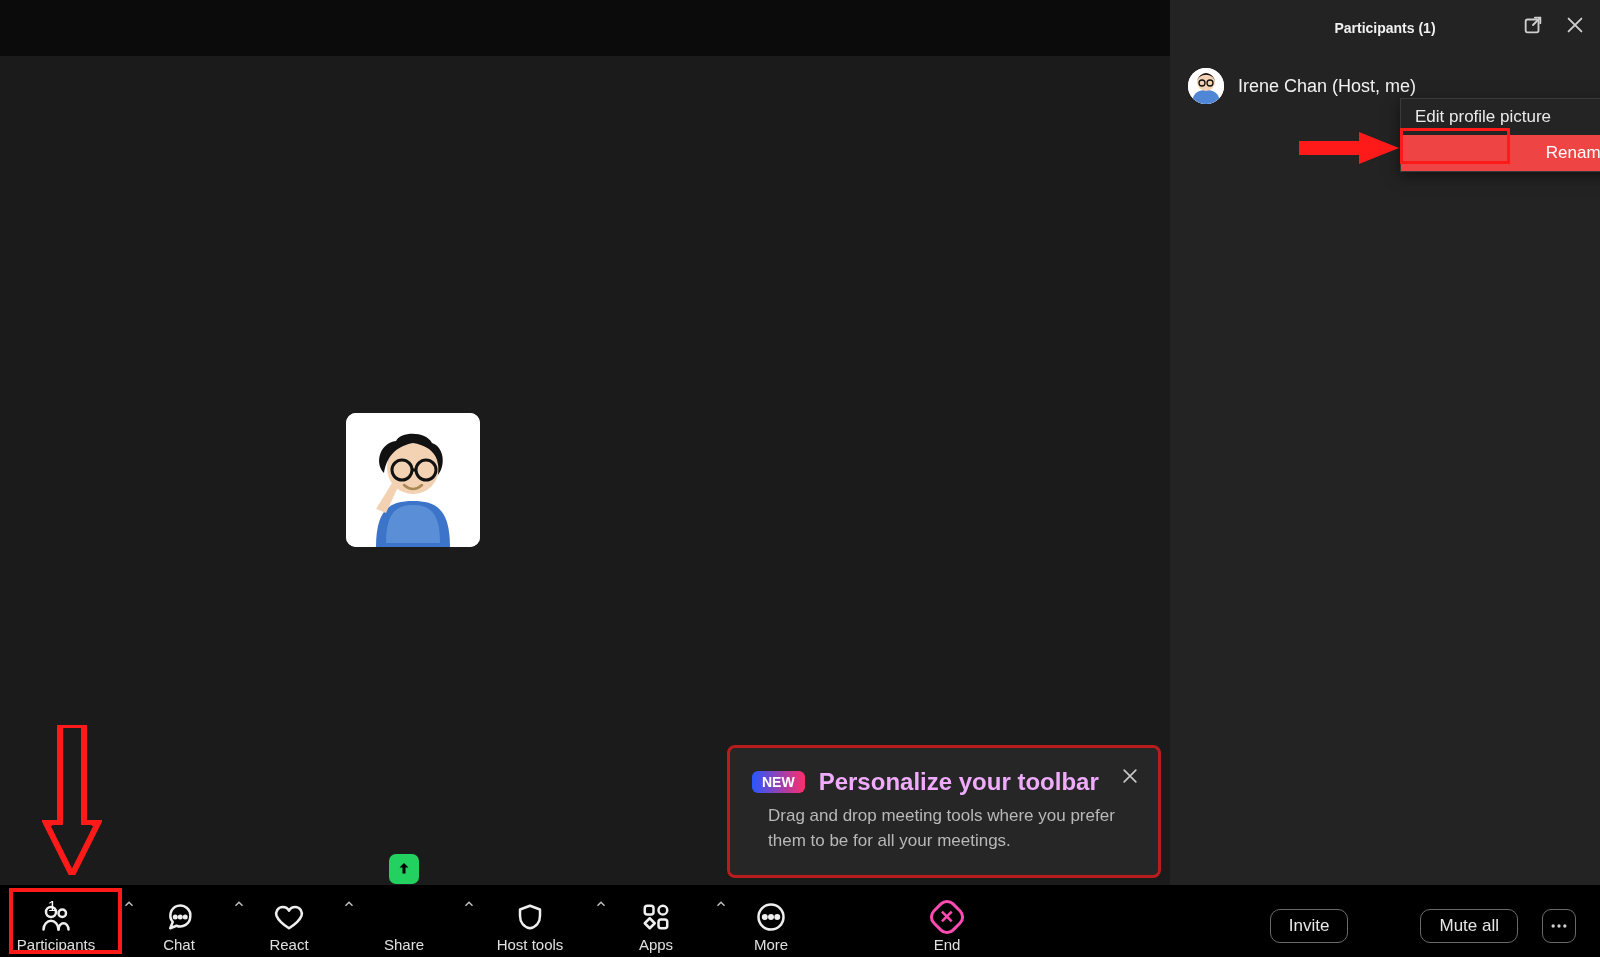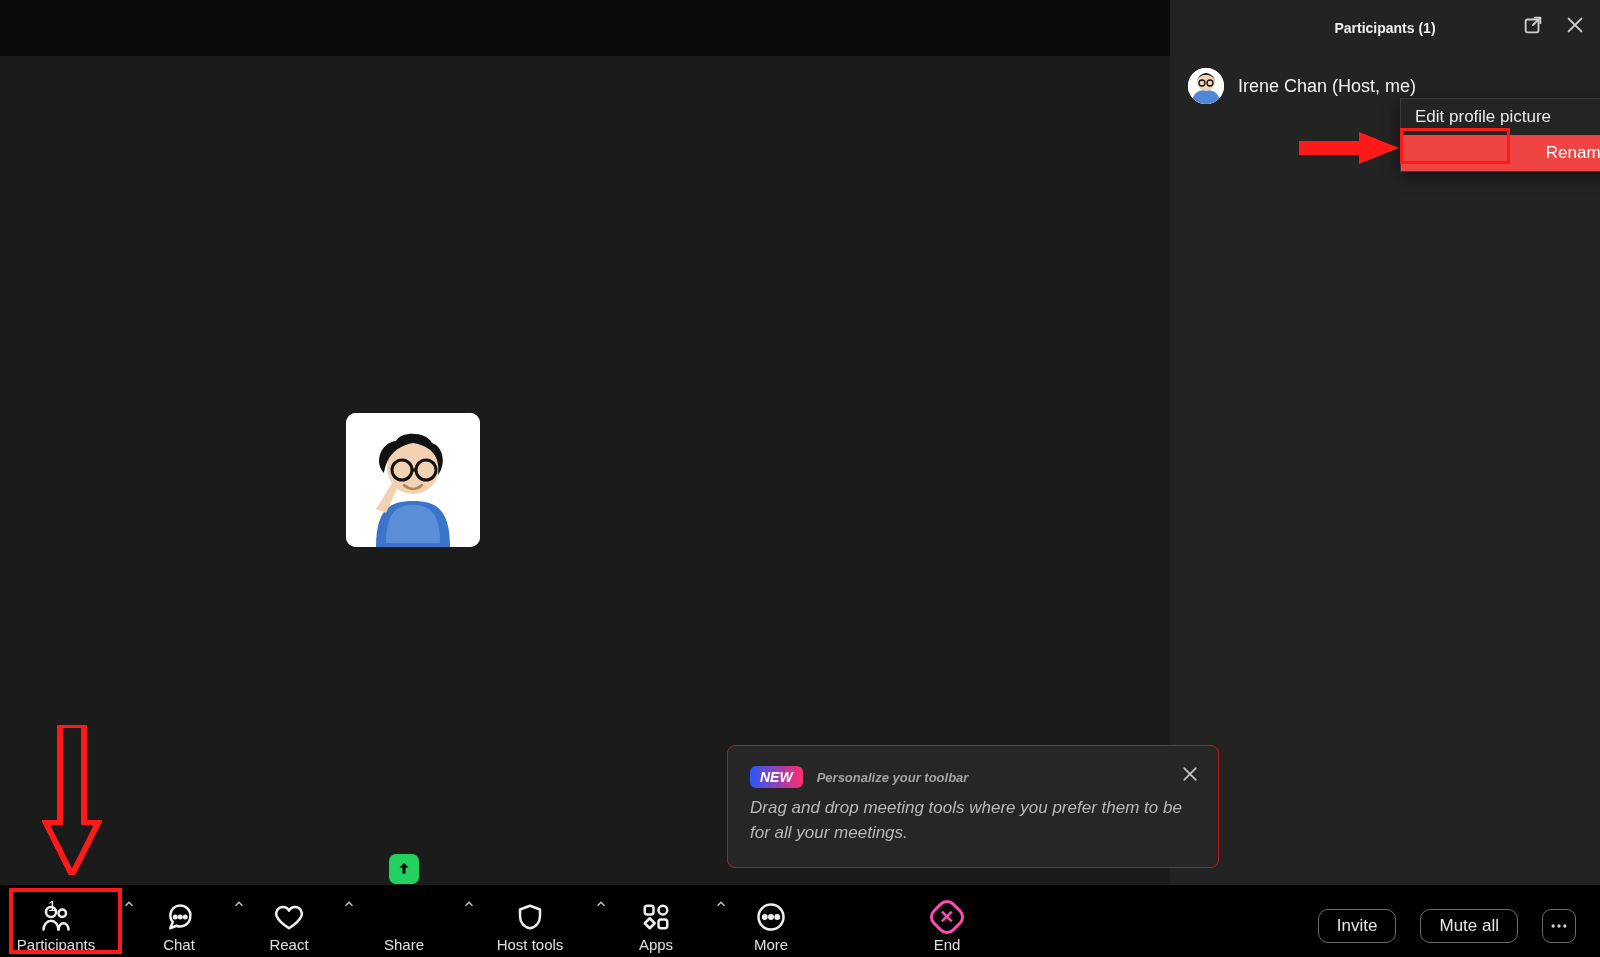--- a/index.html
+++ b/index.html
@@ -27,45 +27,45 @@
   
   .ctx { position:absolute; left:1400px; top:98px; width:225px; background:#242424; border:1px solid #3a3a3a; box-shadow:0 4px 14px rgba(0,0,0,0.5); }
   .ctx-item { padding:8px 14px; font-size:17px; color:#eaeaea; cursor:pointer; }
   .ctx-item.hover { background:#ef4444; color:#fff;text-align:right; }
   .rename-box-outline { position:absolute; left:1400px; top:128px; width:110px; height:36px; border:3px solid #ff1a1a; pointer-events:none; }
 
   
   .red-arrow-right { position:absolute; left:1299px; top:132px; width:100px; height:32px; pointer-events:none; }
 
   
-  .toast { position:absolute; left:727px; top:745px; width:492px; background:#262626; border-radius:8px; padding:20px 22px 22px 22px; border:1px solid #b91c1c;font-style:italic; }
+  .toast { position:absolute; left:727px; top:745px; width:434px; background:#262626; border-radius:8px; padding:20px 22px 22px 22px; border:3px solid #b91c1c; }
   .toast-head { display:flex; align-items:center; gap:14px; margin-bottom:8px; position:relative; }
   .new-badge { display:inline-block; padding:3px 10px; font-size:14px; font-weight:700; color:#fff; border-radius:6px; background:linear-gradient(90deg,#2857ff,#ff2d6b); }
-  .toast-title { font-size:13px; font-weight:600; color:#a3a3a3; }
+  .toast-title { font-size:24px; font-weight:600; color:#f0abfc; }
   .toast-close { position:absolute; right:-4px; top:-2px; color:#c8c8c8; cursor:pointer; }
-  .toast-body { font-size:17px; color:#b8b8b8; line-height:1.45; }
+  .toast-body { font-size:17px; color:#b8b8b8; line-height:1.45;margin-left:16px; }
 
   
   .toolbar { position:absolute; left:0; bottom:0; width:1600px; height:72px; background:#000; display:flex; align-items:center; }
   .tool-group { display:flex; align-items:flex-end; height:100%; }
   .tool { display:flex; flex-direction:column; align-items:center; justify-content:flex-end; width:86px; height:72px; color:#d9d9d9; cursor:pointer; padding-bottom:4px; position:relative; }
   .tool.small { width:108px; }
   .tool.ai { width:140px; }
   .tool .ti { width:30px; height:30px; display:flex; align-items:center; justify-content:center; margin-bottom:4px; }
   .tool .tlabel { font-size:15px; color:#e0e0e0; }
   .caret { width:24px; height:72px; display:flex; align-items:center; justify-content:flex-end; color:#c0c0c0; cursor:pointer; padding-bottom:34px; }
   .caret svg { width:14px; height:14px; }
   .badge-count { position:absolute; top:12px; left:48px; font-size:15px; color:#fff; }
 
   .participants-outline { position:absolute; left:9px; bottom:3px; width:113px; height:66px; border:4px solid #ff1a1a; pointer-events:none; }
   .down-arrow-big { position:absolute; left:42px; top:725px; width:60px; height:150px; pointer-events:none; }
 
   
   .toolbar-right { position:absolute; right:24px; bottom:14px; display:flex; align-items:center; gap:24px; }
-  .pill-btn { border:1px solid #6a6a6a; background:transparent; color:#e6e6e6; font-size:17px; padding:6px 18px; border-radius:10px; cursor:pointer; }
+  .pill-btn { border:1px solid #6a6a6a; background:transparent; color:#e6e6e6; font-size:17px; padding:6px 18px; border-radius:10px; cursor:pointer;margin-left:48px; }
   .dots-btn { width:34px; height:34px; border:1px solid #6a6a6a; border-radius:9px; display:flex; align-items:center; justify-content:center; cursor:pointer; }
 
   .ico svg, .ti svg { display:block; }
   .white { color:#efefef; }
 
   .end-ico { width:30px; height:30px; border:3px solid #ff4bb3; transform:rotate(45deg); border-radius:10px; display:flex; align-items:center; justify-content:center; }
   .end-x { transform:rotate(-45deg); color:#ff4bb3; font-weight:900; font-size:18px; }
 
   .share-ico { width:30px; height:30px; border-radius:7px; background:#22d160; color:#000; display:flex; align-items:center; justify-content:center; font-weight:900; }
 

